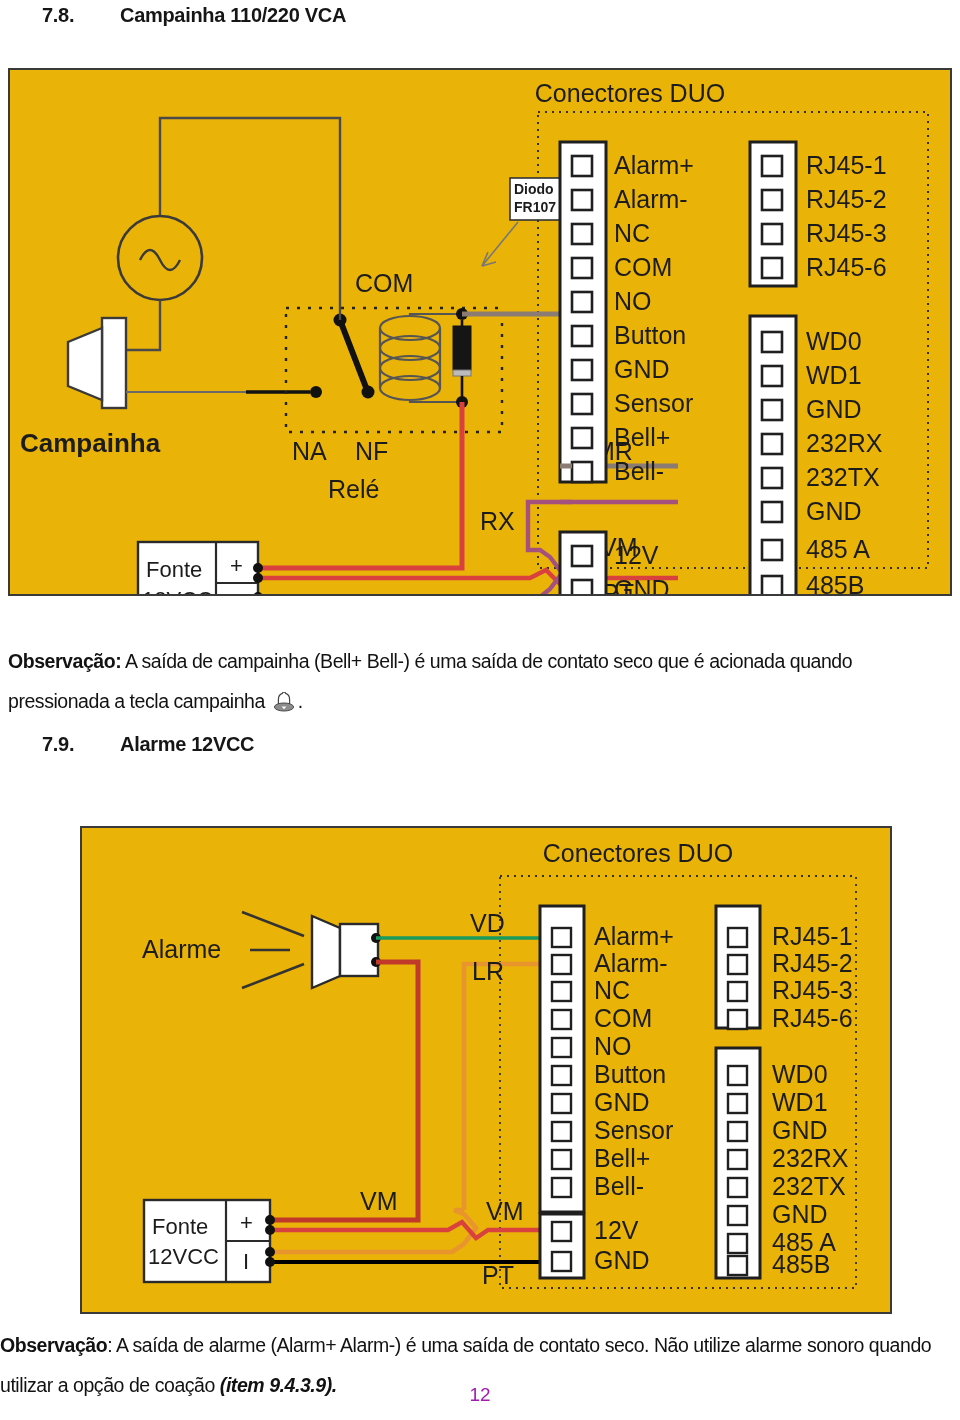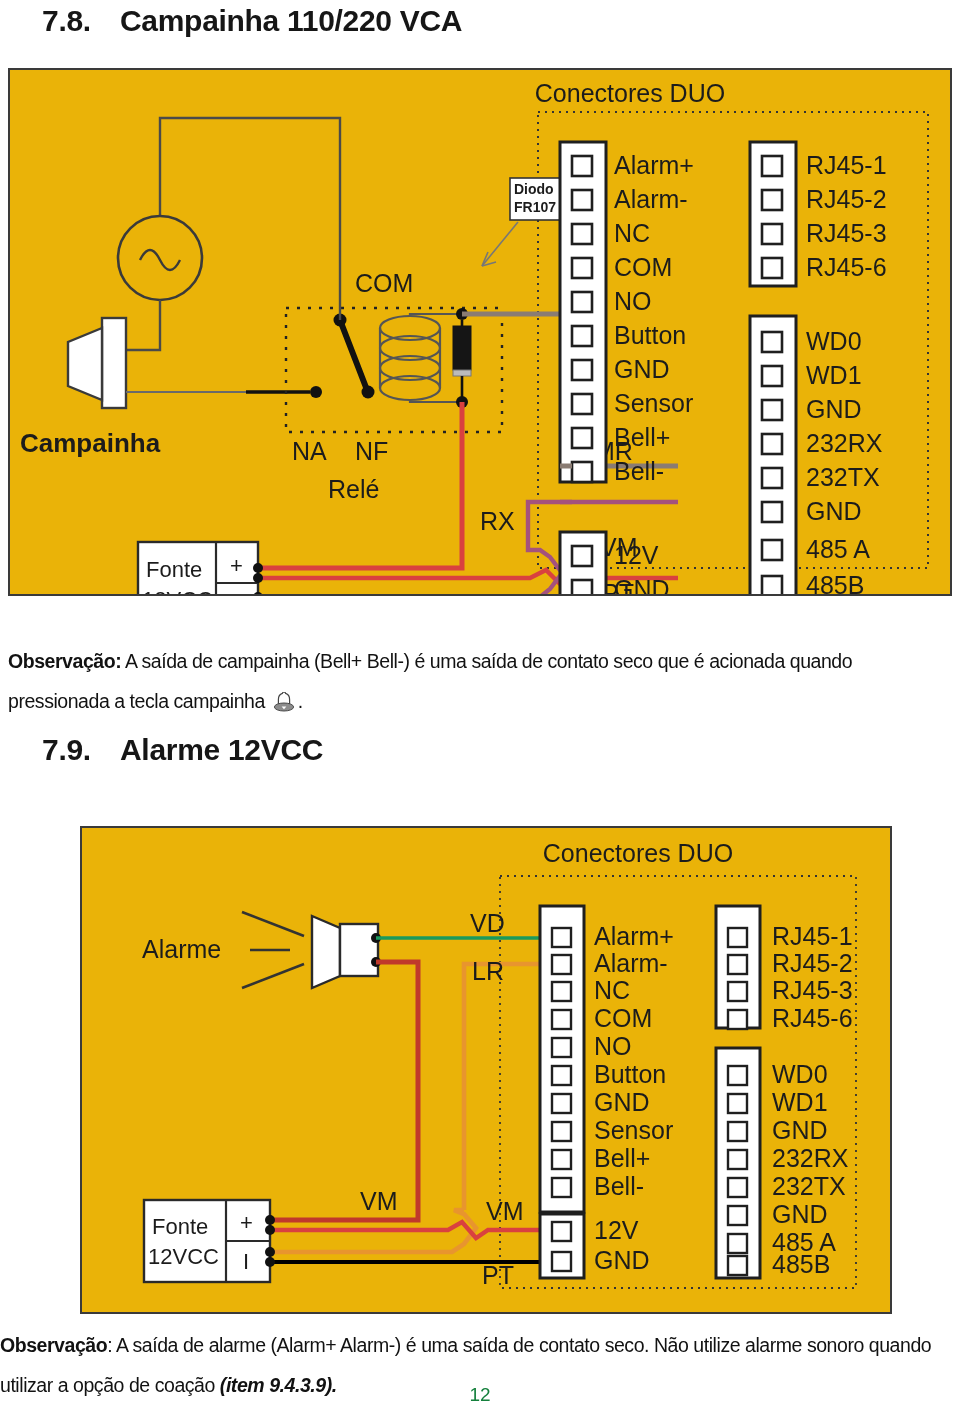--- a/index.html
+++ b/index.html
@@ -8,21 +8,21 @@
     width:960px;height:1420px;position:relative;overflow:hidden;
     font-family:"Liberation Sans", sans-serif;
     color:#111111;
     -webkit-font-smoothing:antialiased;
   }
   .page{position:relative;width:960px;height:1420px;}
 
   
   .sec-heading{
     position:absolute;
-    font-size:30px;font-weight:bold;color:#161616;
+    font-size:20px;font-weight:bold;color:#161616;
     letter-spacing:-0.3px;white-space:nowrap;
     font-family:"Liberation Sans", sans-serif;
   }
   .sec-num{display:inline-block;width:78px;}
 
   
   .diagram{
     position:absolute;
     background:#eab308;
     border:2px solid #3a3a3a;
@@ -47,21 +47,21 @@
   .obs-1{left:8px;top:641px;width:944px;}
   .obs-2{left:0;top:1325px;width:944px;}
 
   .bell-inline{
     display:inline-block;width:26px;height:24px;
     vertical-align:-6px;margin:0 1px;
   }
 
   .pageno{
     position:absolute;left:0;top:1384px;width:960px;
-    text-align:center;font-size:19px;color:#15803d;
+    text-align:center;font-size:19px;color:#a21caf;
     font-family:"Liberation Sans", sans-serif;
   }
 
   
   text{font-family:"Liberation Sans", sans-serif;fill:#1c1c1c;}
   .lbl{font-size:25px;}
   .lbl-b{font-size:26px;font-weight:bold;}
   .lbl-s{font-size:22px;}
   .lbl-xs{font-size:14px;font-weight:bold;}
   .wire{fill:none;stroke-linecap:butt;}

